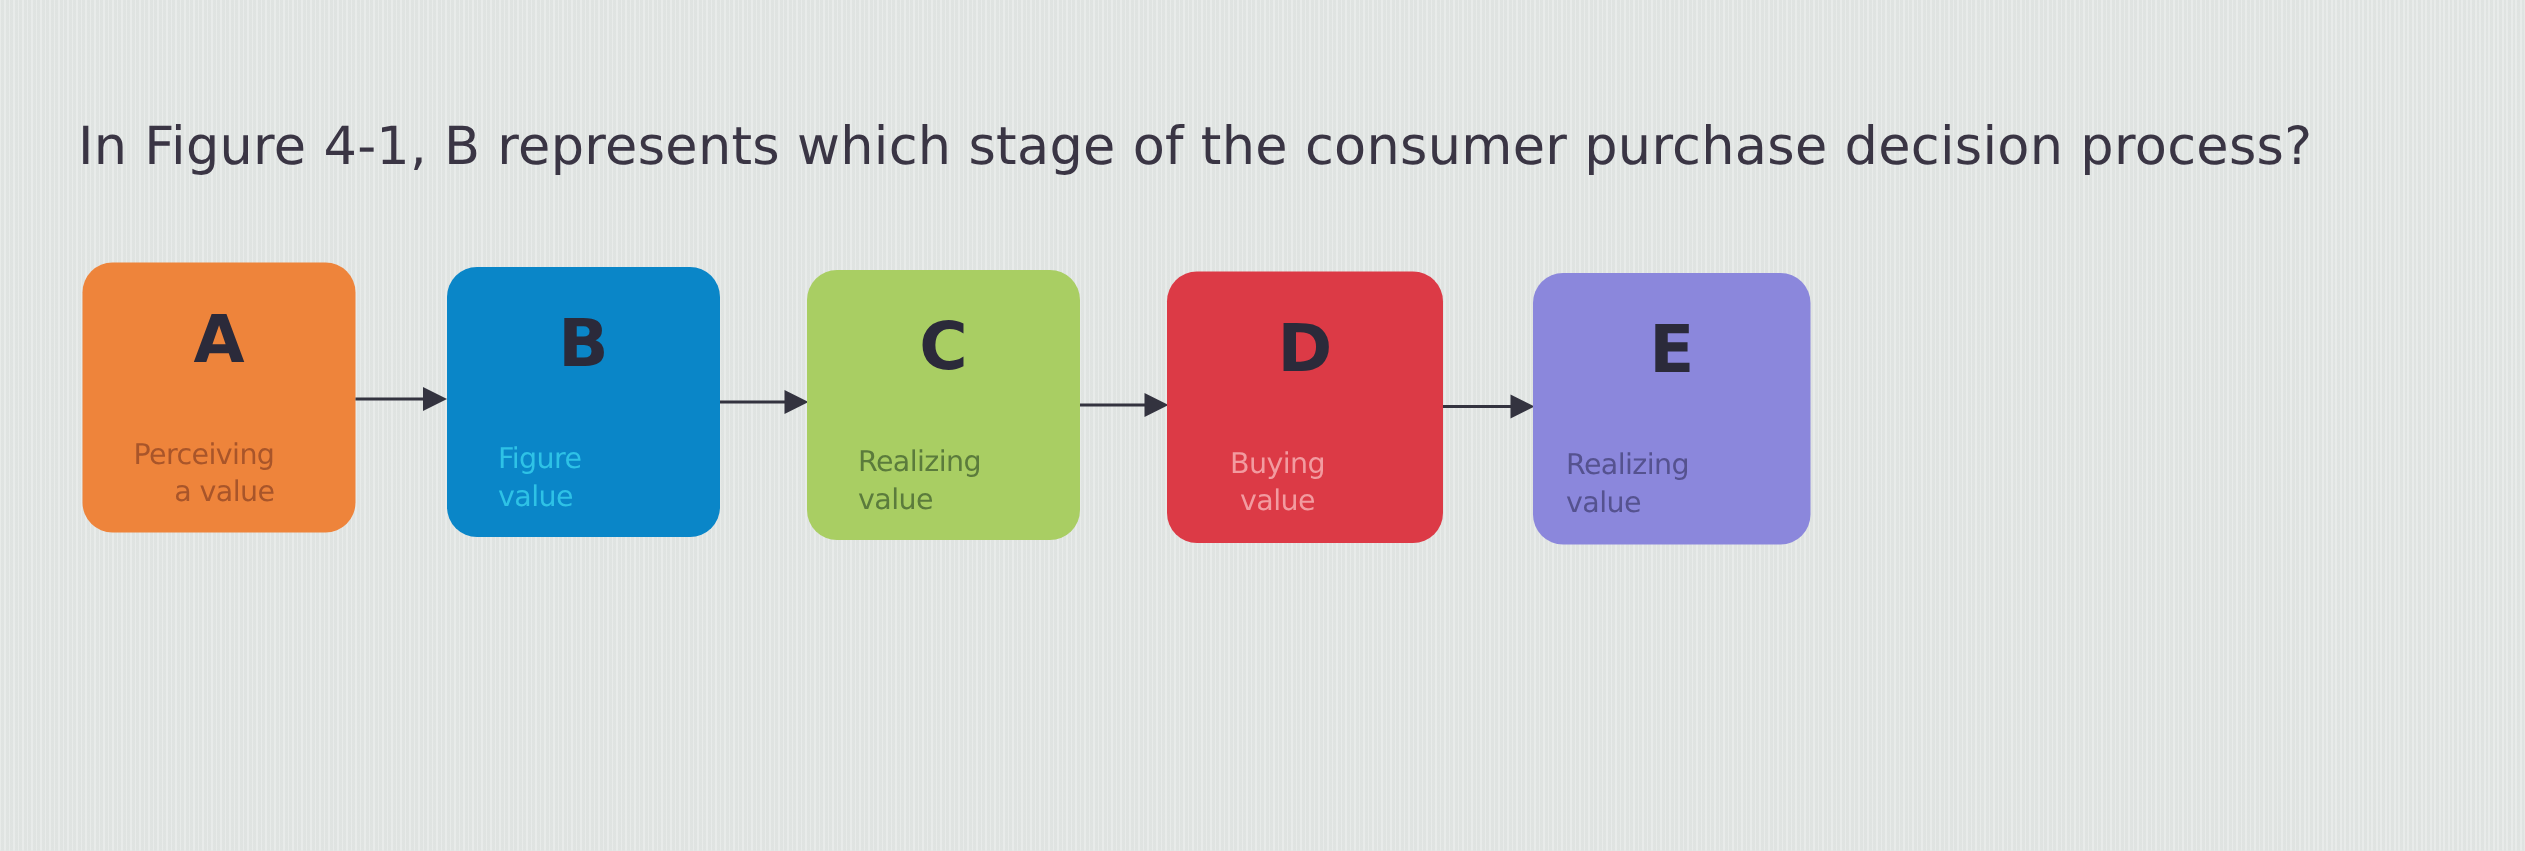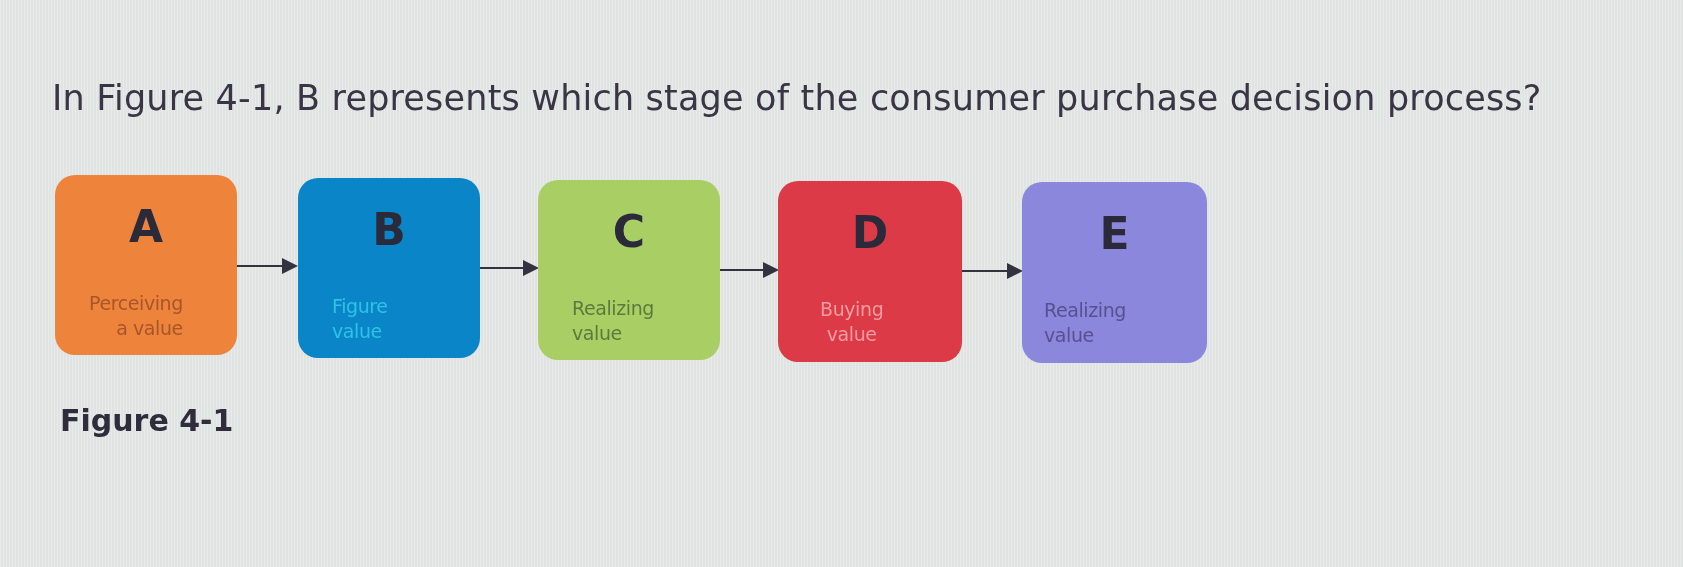--- a/index.html
+++ b/index.html
@@ -132,14 +132,13 @@
   <div class="arrow" style="left: 962px; top: 270px; width: 57px; background: rgb(51, 51, 63);"></div>
 
   <div class="box" style="left: 1022px; top: 182px; width: 185px; height: 181px; background: rgb(139, 135, 220);">
     <div class="letter">E</div>
     <div class="label" style="left: 22px; color: rgb(85, 82, 143);">
       <div>Realizing</div>
       <div>value</div>
     </div>
   </div>
 
-  <div class="caption">Figure 4-1</div>
 </div>
 
 </body></html>

